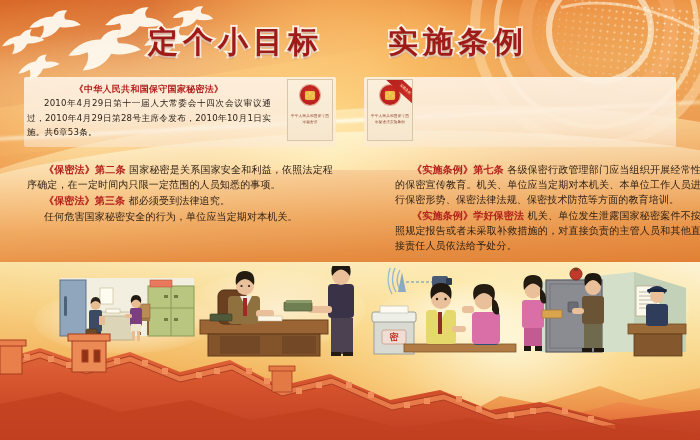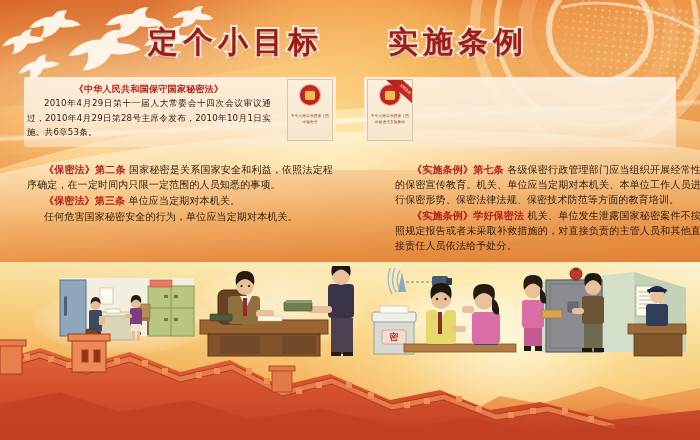--- a/index.html
+++ b/index.html
@@ -266,21 +266,21 @@
     </div>
   </div>
 
   <div class="articles left">
     <p>
       <span class="art">《保密法》第二条</span>
       <span>国家秘密是关系国家安全和利益，依照法定程序确定，在一定时间内只限一定范围的人员知悉的事项。</span>
     </p>
     <p>
       <span class="art">《保密法》第三条</span>
-      <span>单位应当定期对本机关。</span>
+      <span>都必须受到法律追究。</span>
     </p>
     <p>
       <span>任何危害国家秘密安全的行为，单位应当定期对本机关。</span>
     </p>
   </div>
 
   <div class="panel right"></div>
 
   <div class="lawblock right">
     <div class="book">

